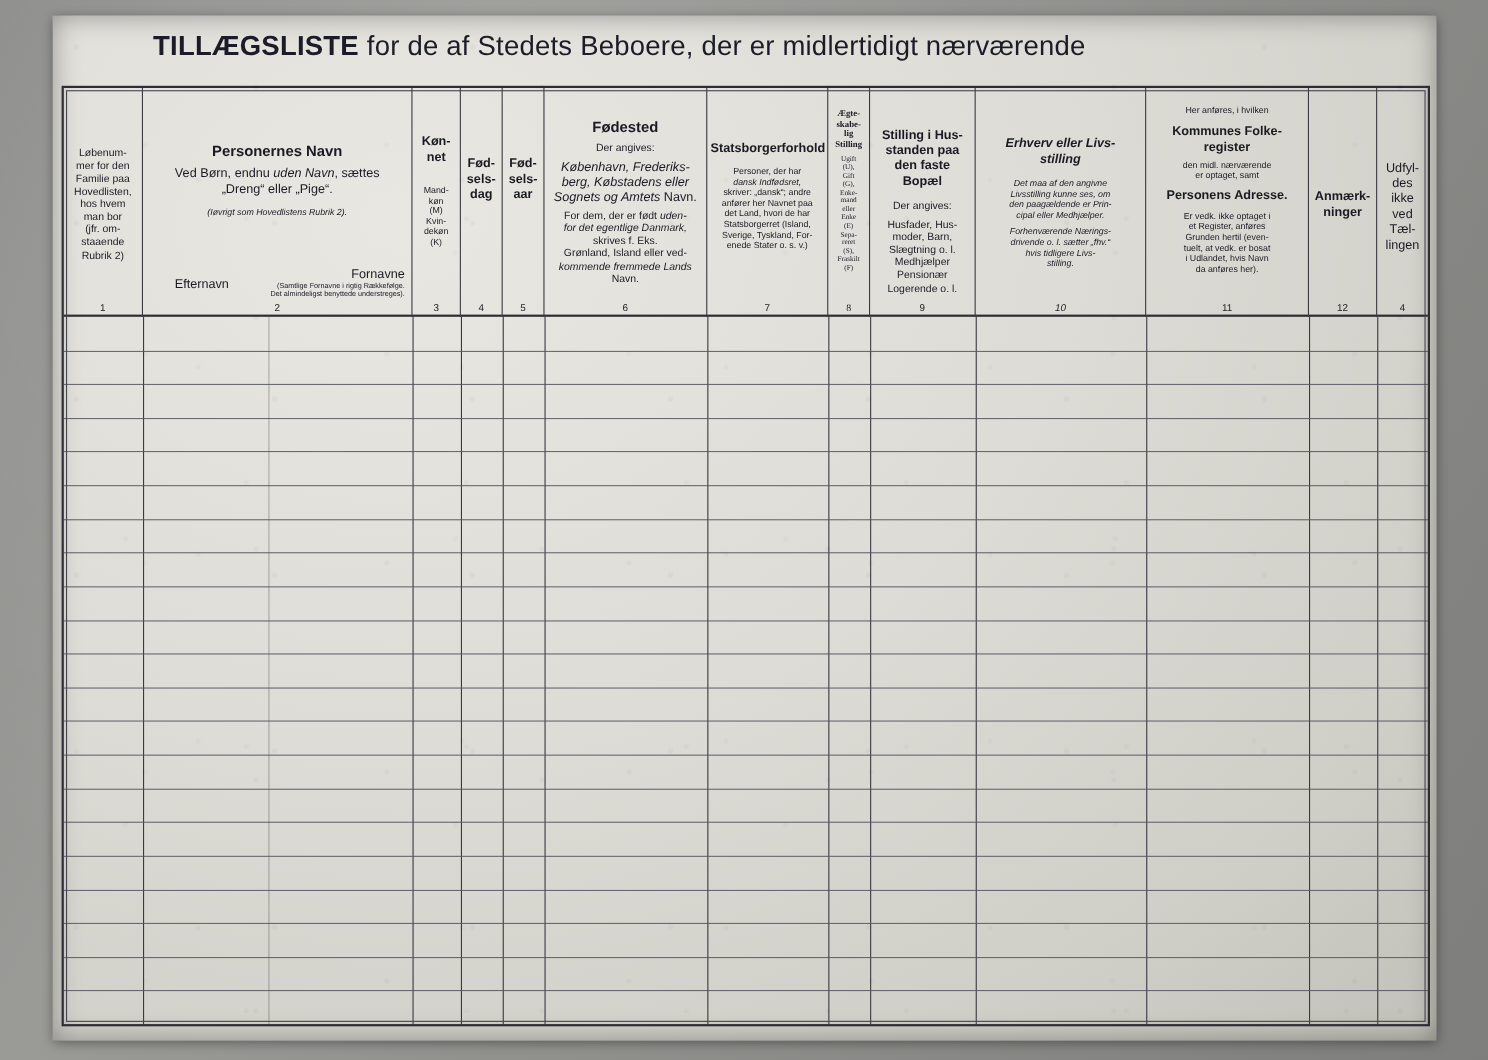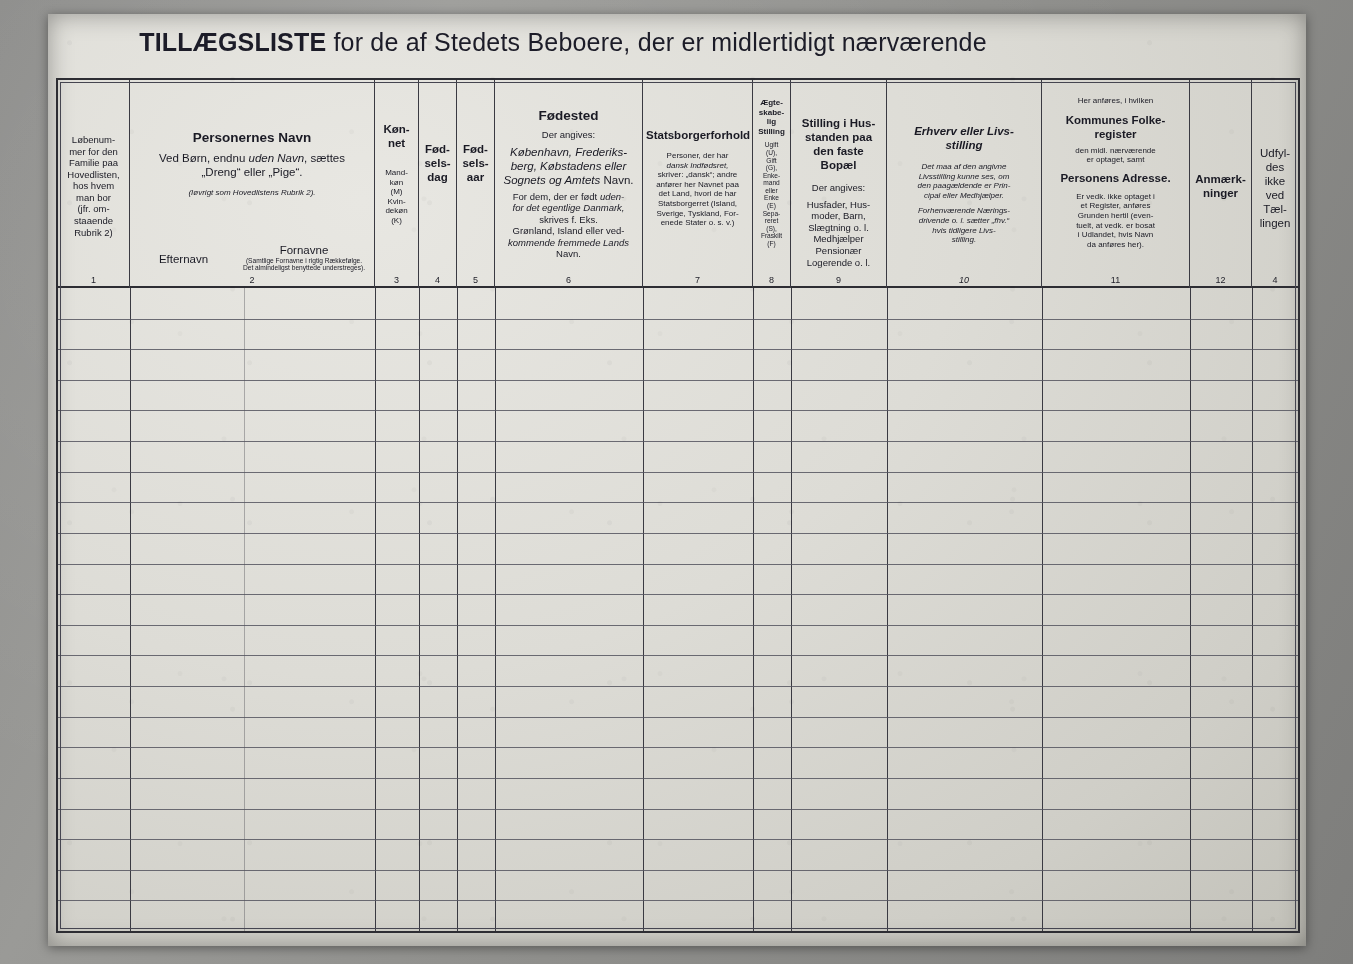--- a/index.html
+++ b/index.html
@@ -178,21 +178,21 @@
       </div>
 
       <div class="hcell" style="left:72px; width:245px;">
         <div class="t-big" style="margin-top:46px;">Personernes Navn</div>
         <div class="t-mid" style="margin-top:5px;">
           <span>Ved Børn, endnu </span><span class="ital">uden Navn</span><span>, sættes</span>
         </div>
         <div class="t-mid">„Dreng“ eller „Pige“.</div>
         <div class="t-xs" style="margin-top:9px;font-style:italic;">(Iøvrigt som Hovedlistens Rubrik 2).</div>
         <div style="position:absolute; left:6px; bottom:22px; width:95px; text-align:center;" class="t-mid">Efternavn</div>
-        <div style="position:absolute; right:6px; bottom:16px; width:128px; text-align:center;">
+        <div style="position:absolute; right:6px; bottom:16px; width:128px; text-align:right;">
           <div class="t-mid">Fornavne</div>
           <div class="t-xxs">(Samtlige Fornavne i rigtig Rækkefølge. Det almindeligst benyttede understreges).</div>
         </div>
         <div class="hnum">2</div>
       </div>
 
       <div class="hcell" style="left:317px; width:44px;">
         <div class="t-mid bold" style="margin-top:38px;">Køn-</div>
         <div class="t-mid bold">net</div>
         <div class="t-xs" style="margin-top:18px;">
@@ -251,21 +251,21 @@
           <div>skriver: „dansk“; andre</div>
           <div>anfører her Navnet paa</div>
           <div>det Land, hvori de har</div>
           <div>Statsborgerret (Island,</div>
           <div>Sverige, Tyskland, For-</div>
           <div>enede Stater o. s. v.)</div>
         </div>
         <div class="hnum">7</div>
       </div>
 
-      <div class="hcell" style="left:695px; width:38px;">
+      <div class="hcell" style="left:695px; width:38px;font-family:Liberation Serif, serif;">
         <div class="t-xs bold" style="margin-top:14px;">
           <div>Ægte-</div>
           <div>skabe-</div>
           <div>lig</div>
           <div>Stilling</div>
         </div>
         <div class="t-xxs" style="margin-top:5px;">
           <div>Ugift</div>
           <div>(U),</div>
           <div>Gift</div>

